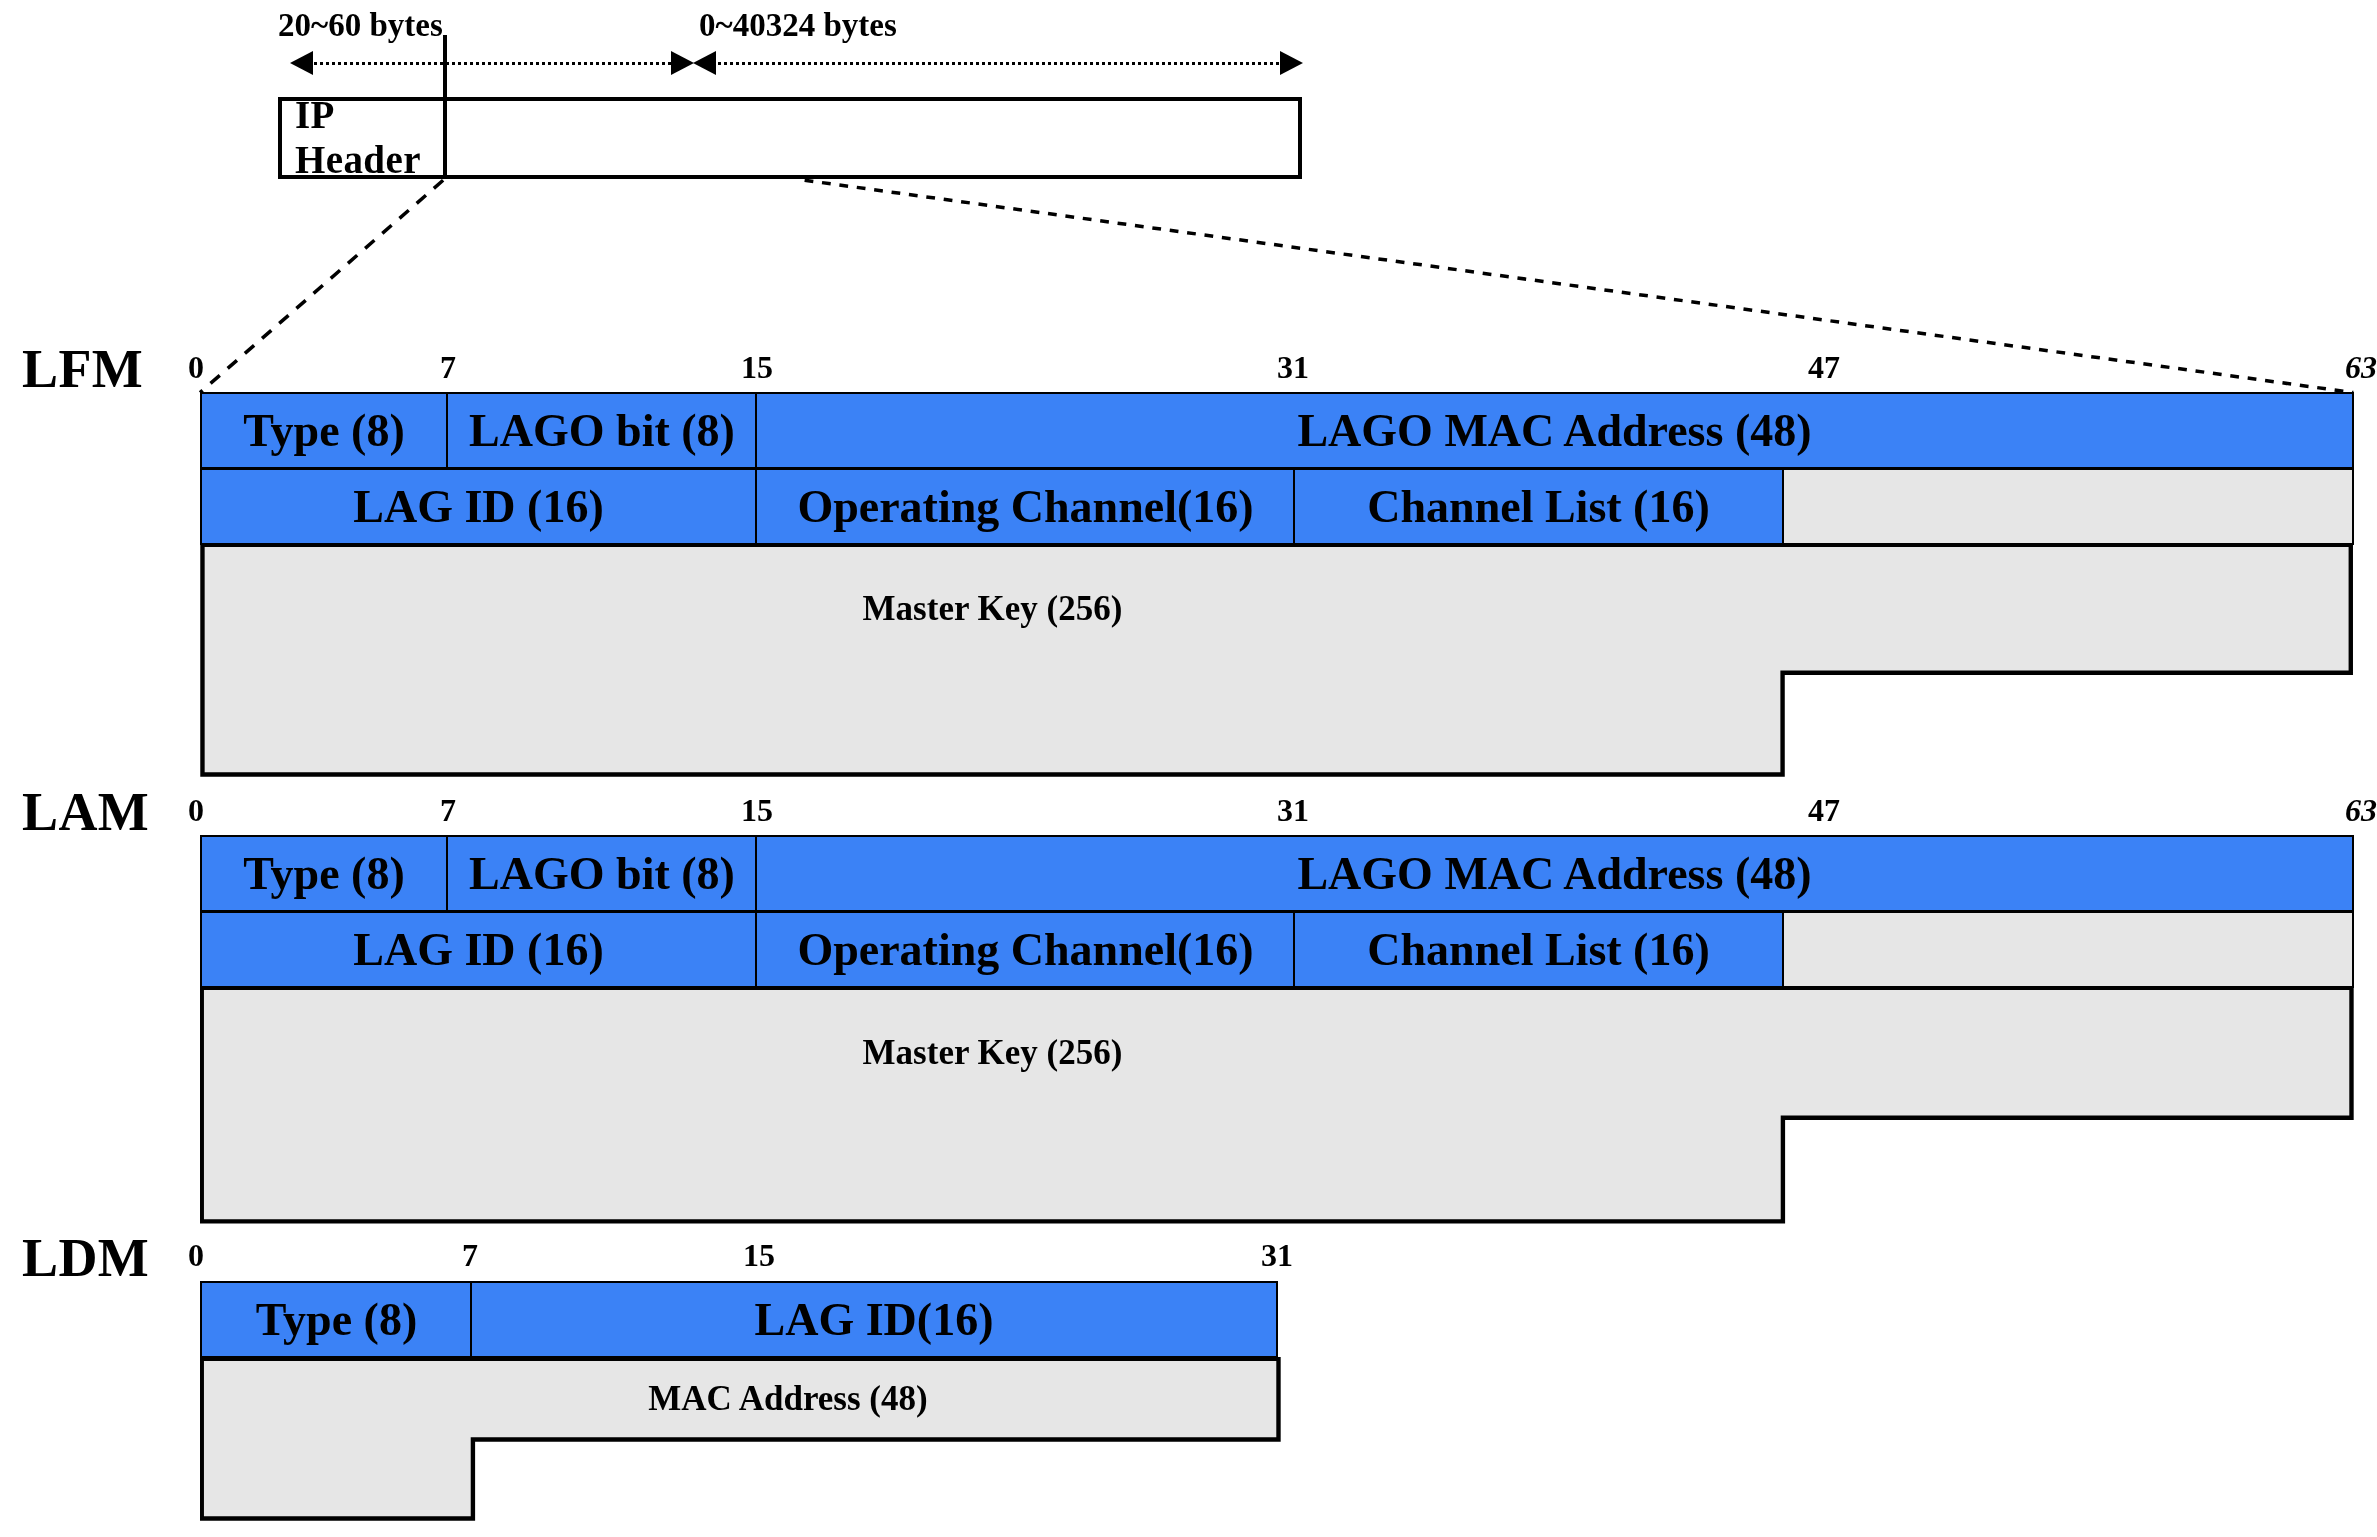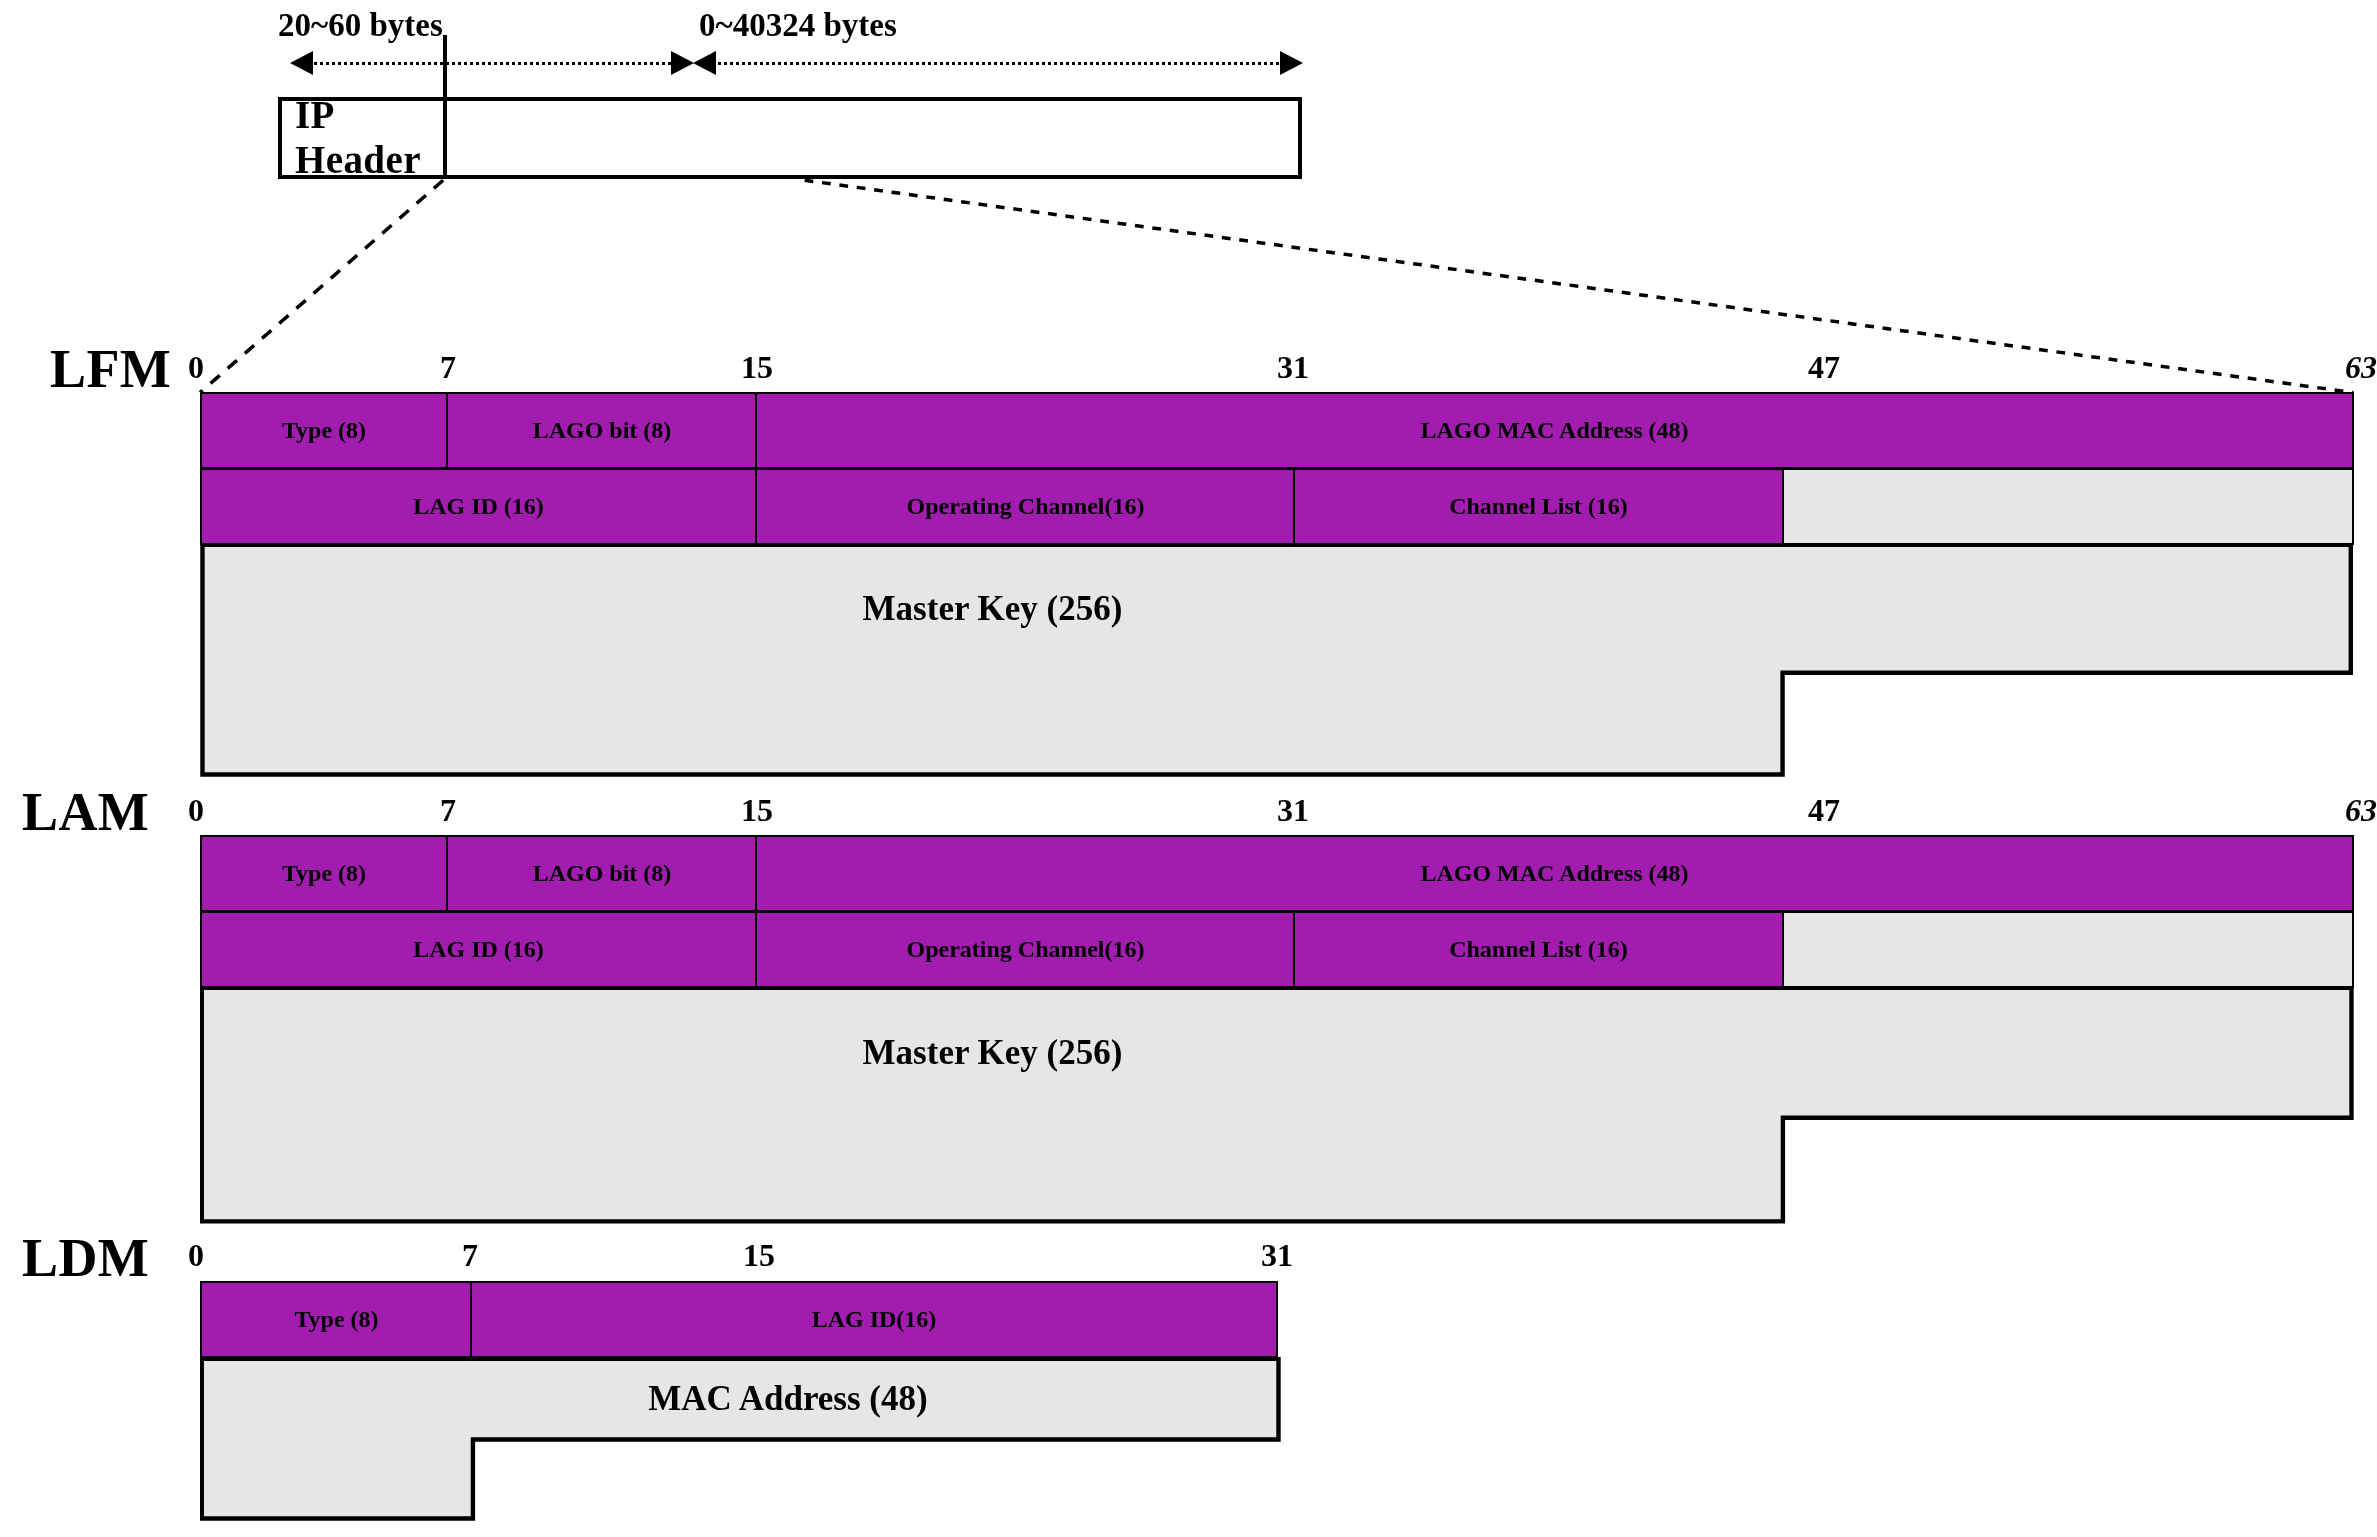--- a/index.html
+++ b/index.html
@@ -87,24 +87,24 @@
   .ruler-num.left  { transform: translateX(0); }
   .ruler-num.mid   { transform: translateX(-50%); }
   .ruler-num.right { transform: translateX(-100%); font-style: italic; }
 
   .field {
     position: absolute;
     box-sizing: border-box;
     display: flex;
     align-items: center;
     justify-content: center;
-    font-size: 24px;
-    font-weight: 700;
-    white-space: nowrap;
-    background: #a21caf;
+    font-size: 46px;
+    font-weight: 700;
+    white-space: nowrap;
+    background: #3b82f6;
     border: 2.6px solid #000;
   }
   .field.gray { background: #e6e6e6; }
   .field.nolabel { font-size: 0; }
 
   .poly {
     position: absolute;
   }
 </style>
 </head>
@@ -127,21 +127,21 @@
   <div class="pkt-cell" style="left:295px; top:98px; width:161px; height:78px;">
     <span>IP Header</span>
   </div>
   <div class="pkt-divider" style="left:443px; top:35px; height:143px;"></div>
 
   <svg class="connector" viewBox="0 0 2709 1752" width="2377" height="1538">
     <line x1="505" y1="205" x2="228" y2="447" stroke="#000" stroke-width="4" stroke-dasharray="14 12"></line>
     <line x1="917" y1="205" x2="2682" y2="447" stroke="#000" stroke-width="4" stroke-dasharray="10 10"></line>
   </svg>
 
-  <div class="sec-label" style="left:22px; top:338px;margin-left:28px;">LFM</div>
+  <div class="sec-label" style="left:22px; top:338px;">LFM</div>
 
   <div class="ruler-num left" style="left:188px; top:349px;">0</div>
   <div class="ruler-num mid" style="left:448px; top:349px;">7</div>
   <div class="ruler-num mid" style="left:757px; top:349px;">15</div>
   <div class="ruler-num mid" style="left:1293px; top:349px;">31</div>
   <div class="ruler-num mid" style="left:1824px; top:349px;">47</div>
   <div class="ruler-num right" style="left:2377px; top:349px;">63</div>
 
   <div class="field" style="left:200px; top:392px; width:248px; height:77px;">
     <span>Type (8)</span>

